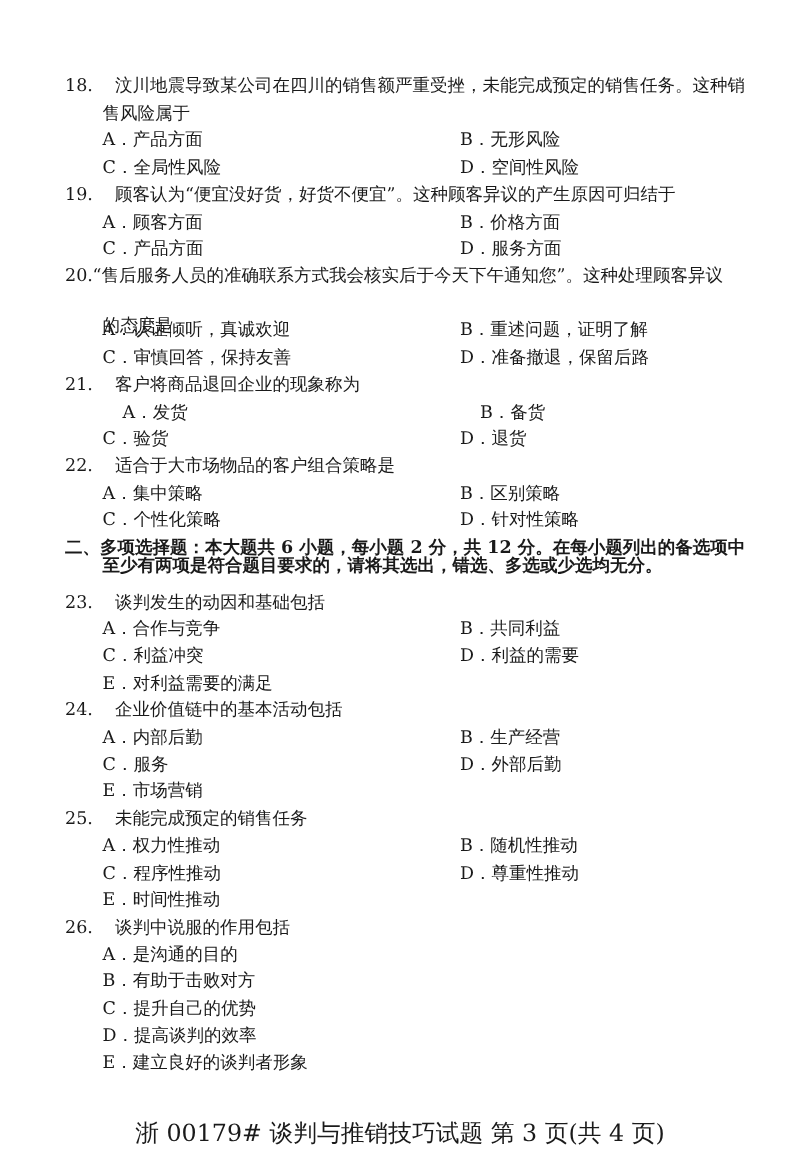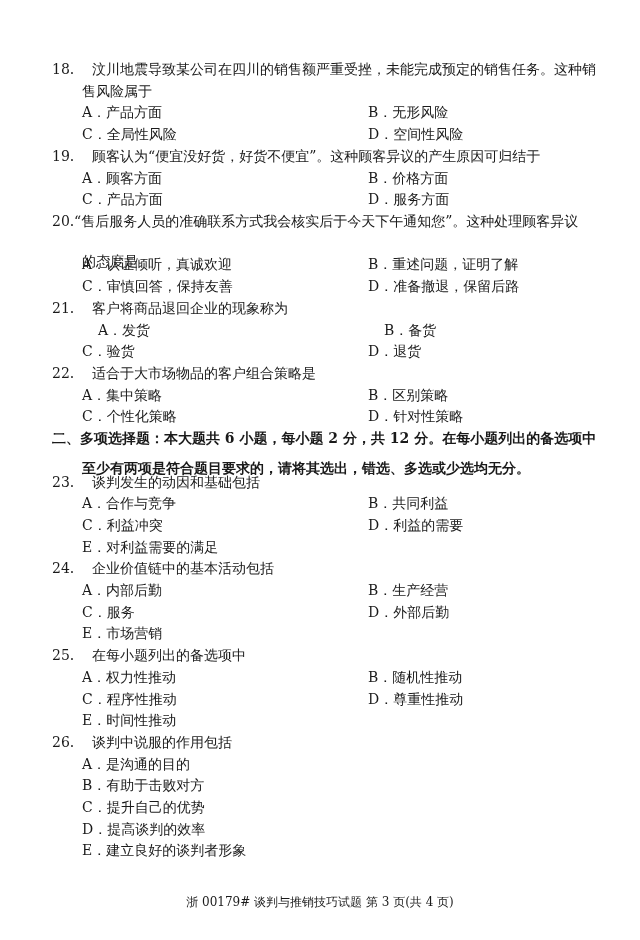--- a/index.html
+++ b/index.html
@@ -7,21 +7,21 @@
          font-family: "DejaVu Serif", "Liberation Serif", serif; color: #1a1a1a; }
   .page { position: absolute; left: 0; top: 0; width: 640px; height: 940px; }
   .line { position: absolute; height: 21.75px; line-height: 21.75px; font-size: 14px; white-space: nowrap; }
   .qnum { position: absolute; left: 52px; }
   .qtext { position: absolute; left: 92px; }
   .cont { position: absolute; left: 82px; }
   .optL { position: absolute; left: 82px; }
   .optR { position: absolute; left: 368px; }
   .sec { position: absolute; left: 52px; font-weight: bold; }
   .sec2 { position: absolute; left: 82px; font-weight: bold; }
-  .footer { position: absolute; top: 894px; left: 0; width: 640px; text-align: center; font-size: 12px; }
+  .footer { position: absolute; top: 894px; left: 0; width: 640px; text-align: center; font-size: 19px; }
   .q20num { position: absolute; left: 52px; }
   .q20text { position: absolute; left: 74px; }
 </style>
 </head>
 <body>
 
 <div class="page">
 
   <div class="line" style="top:59px;left:0;width:640px">
     <span class="qnum">18.</span>
@@ -90,21 +90,21 @@
     <span class="optR">B．区别策略</span>
   </div>
   <div class="line" style="top:406px;left:0;width:640px">
     <span class="optL">C．个性化策略</span>
     <span class="optR">D．针对性策略</span>
   </div>
 
   <div class="line" style="top:428px;left:0;width:640px">
     <span class="sec">二、多项选择题：本大题共 6 小题，每小题 2 分，共 12 分。在每小题列出的备选项中</span>
   </div>
-  <div class="line" style="top:458px;left:0;width:640px">
+  <div class="line" style="top:443px;left:0;width:640px">
     <span class="sec2">至少有两项是符合题目要求的，请将其选出，错选、多选或少选均无分。</span>
   </div>
 
   <div class="line" style="top:472px;left:0;width:640px">
     <span class="qnum">23.</span>
     <span class="qtext">谈判发生的动因和基础包括</span>
   </div>
   <div class="line" style="top:493px;left:0;width:640px">
     <span class="optL">A．合作与竞争</span>
     <span class="optR">B．共同利益</span>
@@ -128,21 +128,21 @@
   <div class="line" style="top:602px;left:0;width:576px">
     <span class="optL">C．服务</span>
     <span class="optR">D．外部后勤</span>
   </div>
   <div class="line" style="top:623px;left:0;width:640px">
     <span class="optL">E．市场营销</span>
   </div>
 
   <div class="line" style="top:645px;left:0;width:640px">
     <span class="qnum">25.</span>
-    <span class="qtext">在每小题列出的备选项中</span>
+    <span class="qtext">未能完成预定的销售任务</span>
   </div>
   <div class="line" style="top:667px;left:0;width:640px">
     <span class="optL">A．权力性推动</span>
     <span class="optR">B．随机性推动</span>
   </div>
   <div class="line" style="top:689px;left:0;width:592px">
     <span class="optL">C．程序性推动</span>
     <span class="optR">D．尊重性推动</span>
   </div>
   <div class="line" style="top:710px;left:0;width:640px">

